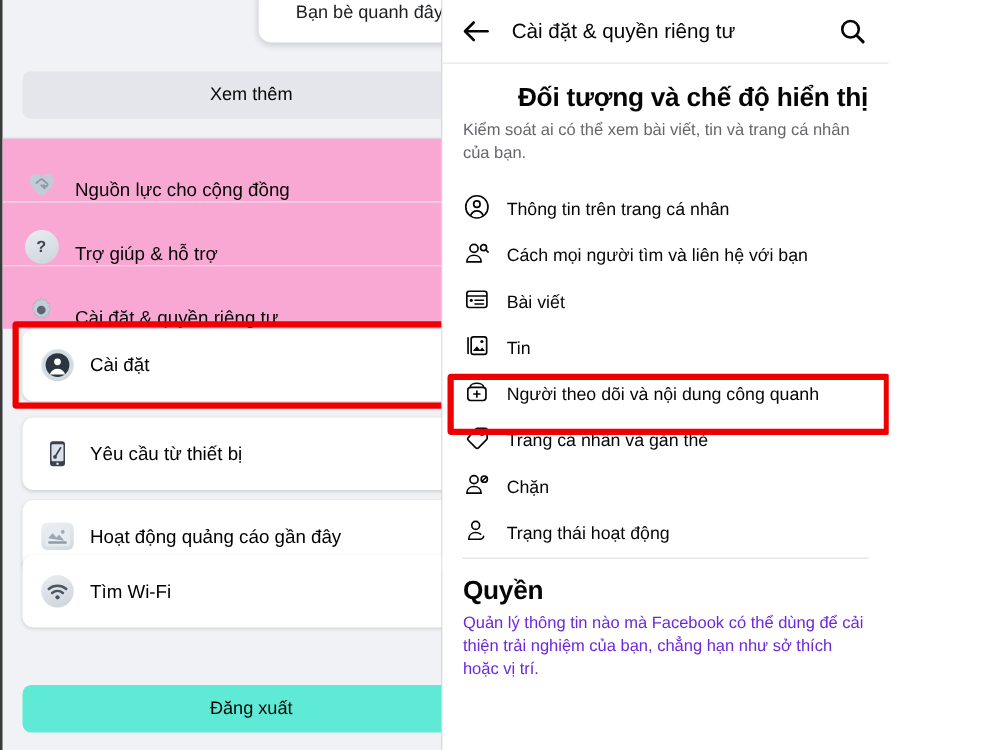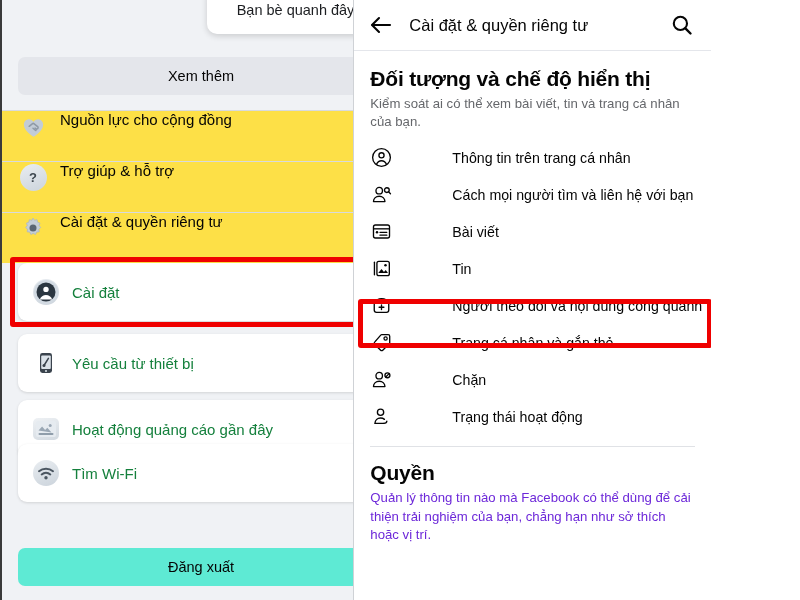--- a/index.html
+++ b/index.html
@@ -54,22 +54,22 @@
   .section-divider {
     position: absolute;
     left: 0; width: 398px; height: 1px;
     background: #d8dade;
   }
 
   
   .collapse-row {
     position: absolute;
     left: 0; width: 398px; height: 50px;
-    display: flex; align-items: flex-start;
-    background: #fde047;
+    display: flex; align-items: flex-end;
+    background: #f9a8d4;
     cursor: pointer;
   }
   .collapse-row .ic {
     margin-left: 16px;
     width: 30px; height: 30px;
     display: flex; align-items: center; justify-content: center;
     flex: 0 0 auto;
   }
   .collapse-row .lbl {
     margin-left: 12px;
@@ -93,21 +93,21 @@
     cursor: pointer;
   }
   .item-card .ic {
     margin-left: 14px;
     width: 28px; height: 28px;
     display: flex; align-items: center; justify-content: center;
     flex: 0 0 auto;
   }
   .item-card .lbl {
     margin-left: 12px;
-    font-size: 15px; color: #15803d;
+    font-size: 15px; color: #000000;
     white-space: nowrap;
   }
 
   .logout-btn {
     position: absolute;
     left: 16px; top: 548px;
     width: 366px; height: 38px;
     background: #5eead4;
     border-radius: 7px;
     display: flex; align-items: center; justify-content: center;
@@ -159,36 +159,36 @@
   }
 
   .rp-body { position: relative; padding: 0 16px; }
 
   .sec-title {
     margin-top: 16px;
     font-size: 21px;
     font-weight: 700;
     color: #050505;
     letter-spacing: -0.2px;
+    margin-left: 44px;
   }
   .sec-desc {
     margin-top: 4px;
     font-size: 13.2px;
     line-height: 1.38;
     color: #65676b;
     max-width: 360px;
   }
 
   .menu-list { margin-top: 8px; }
   .menu-row {
     position: relative;
     height: 37px;
-    display: flex; align-items: center;
-    cursor: pointer;
-    gap: 47px;
+    display: flex; align-items: flex-end;
+    cursor: pointer;
   }
   .menu-row .ic {
     width: 22px; height: 22px;
     display: flex; align-items: center; justify-content: center;
     flex: 0 0 auto;
   }
   .menu-row .lbl {
     margin-left: 13px;
     font-size: 14.2px;
     color: #050505;

